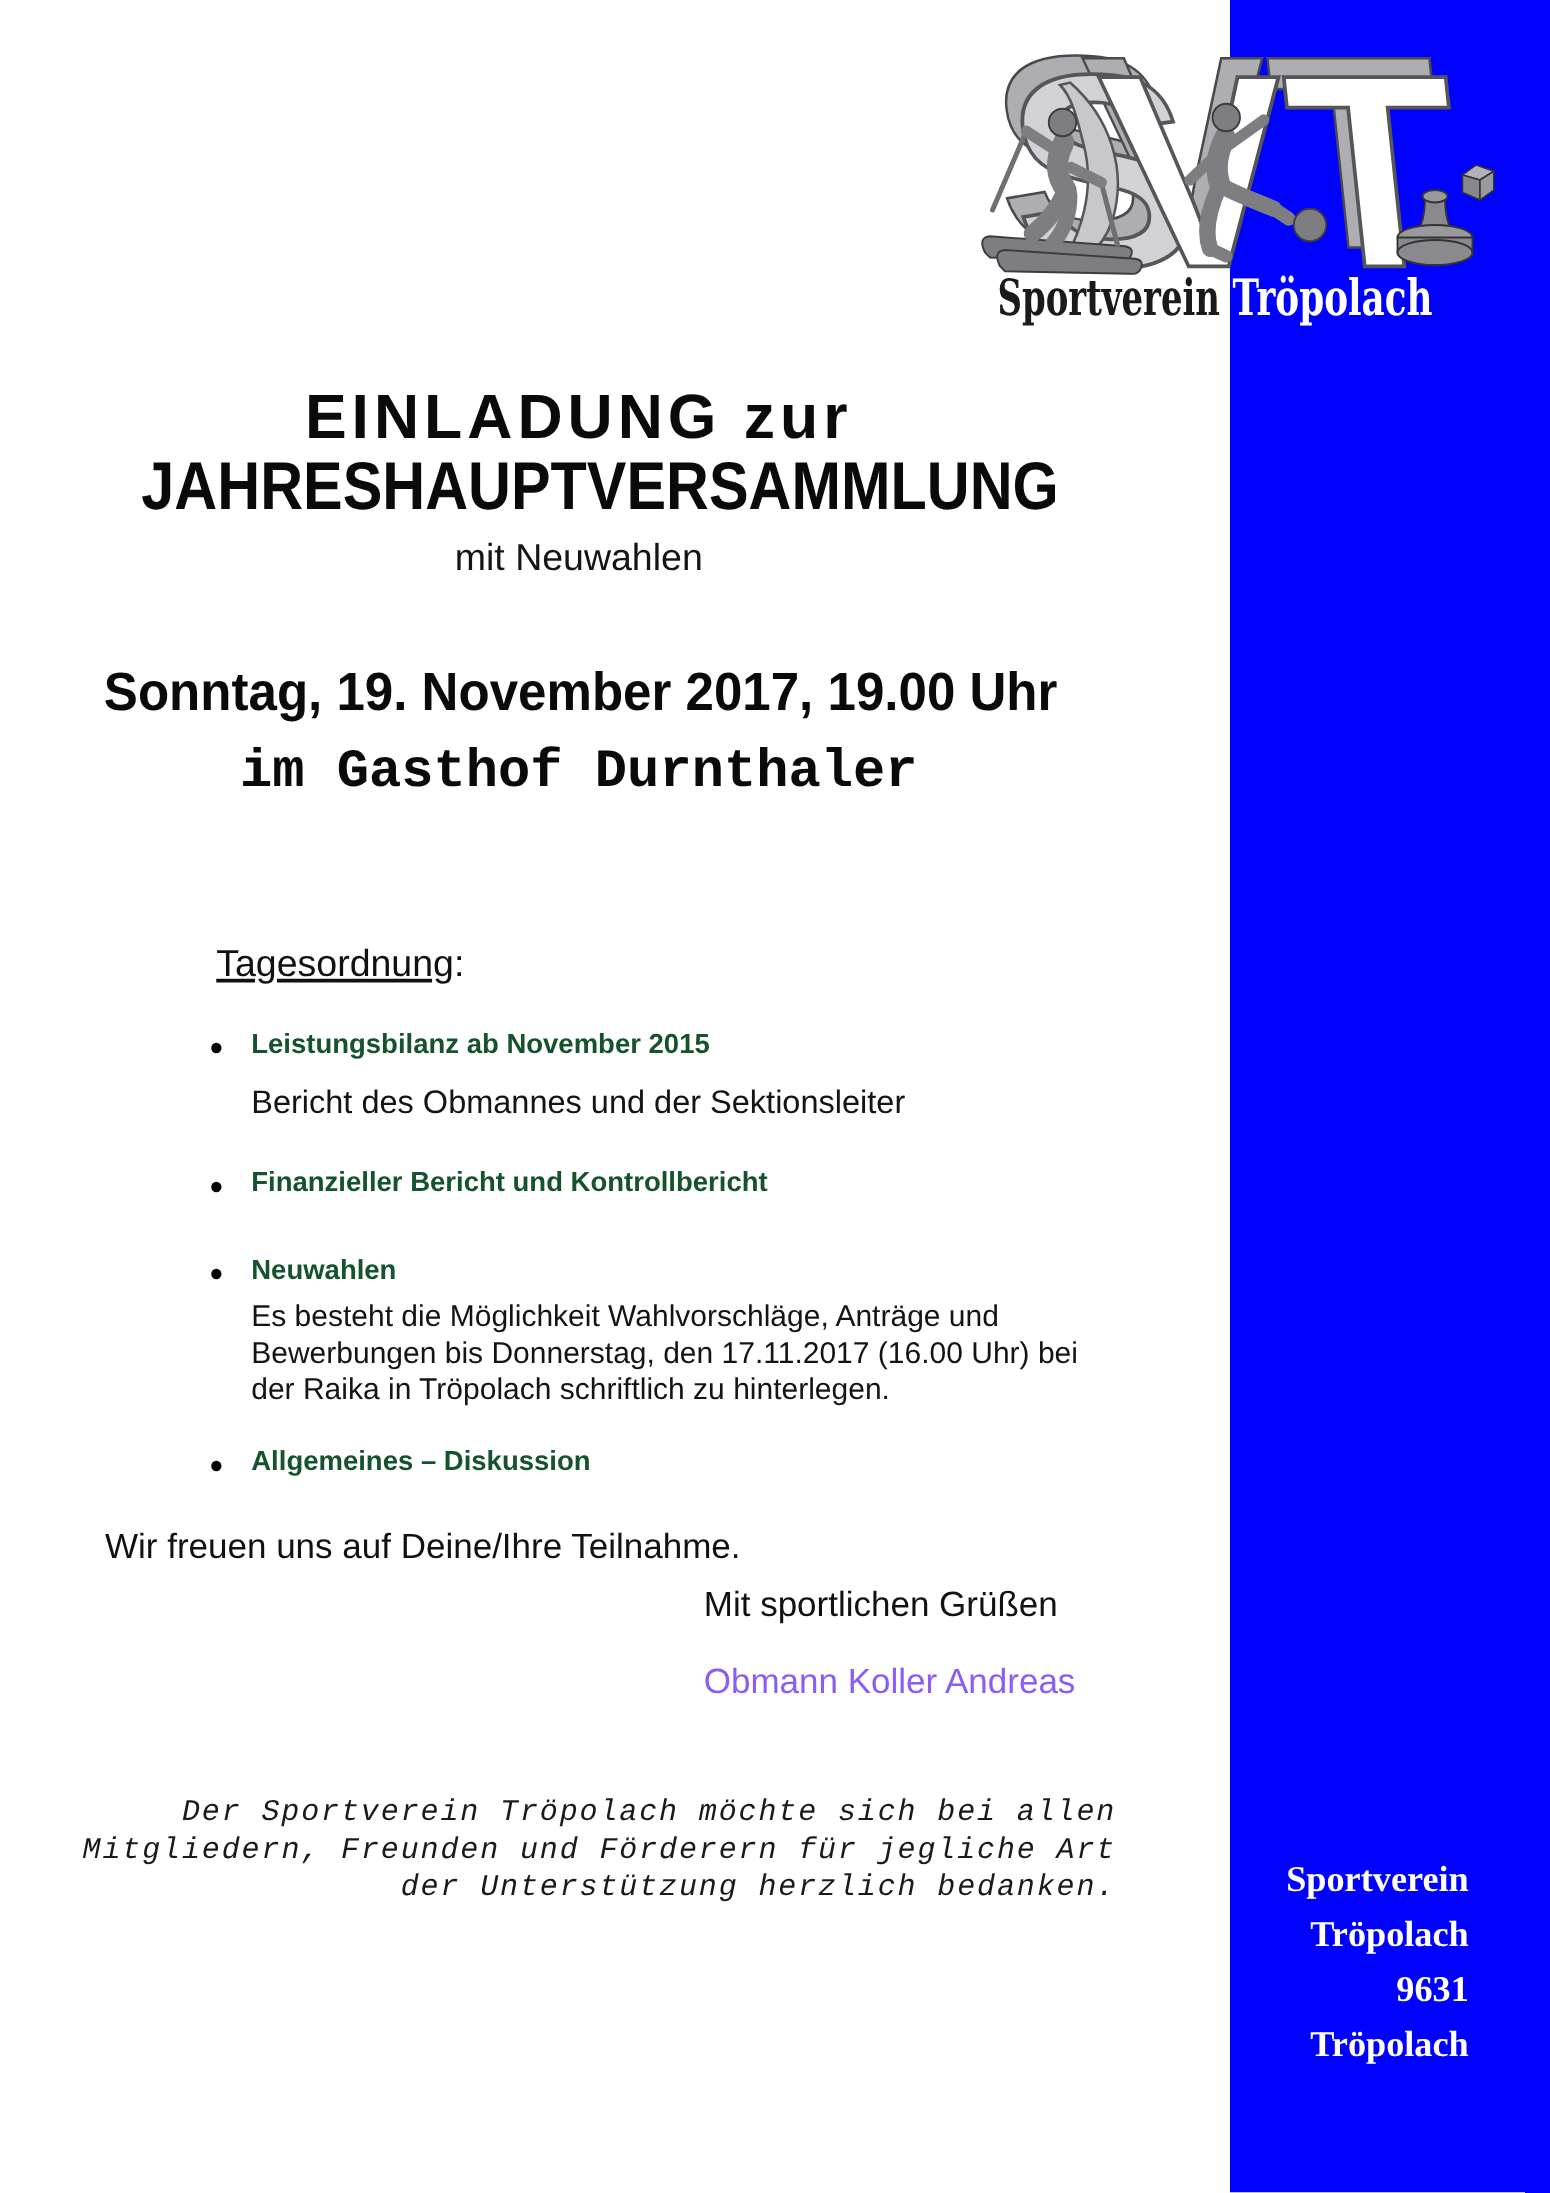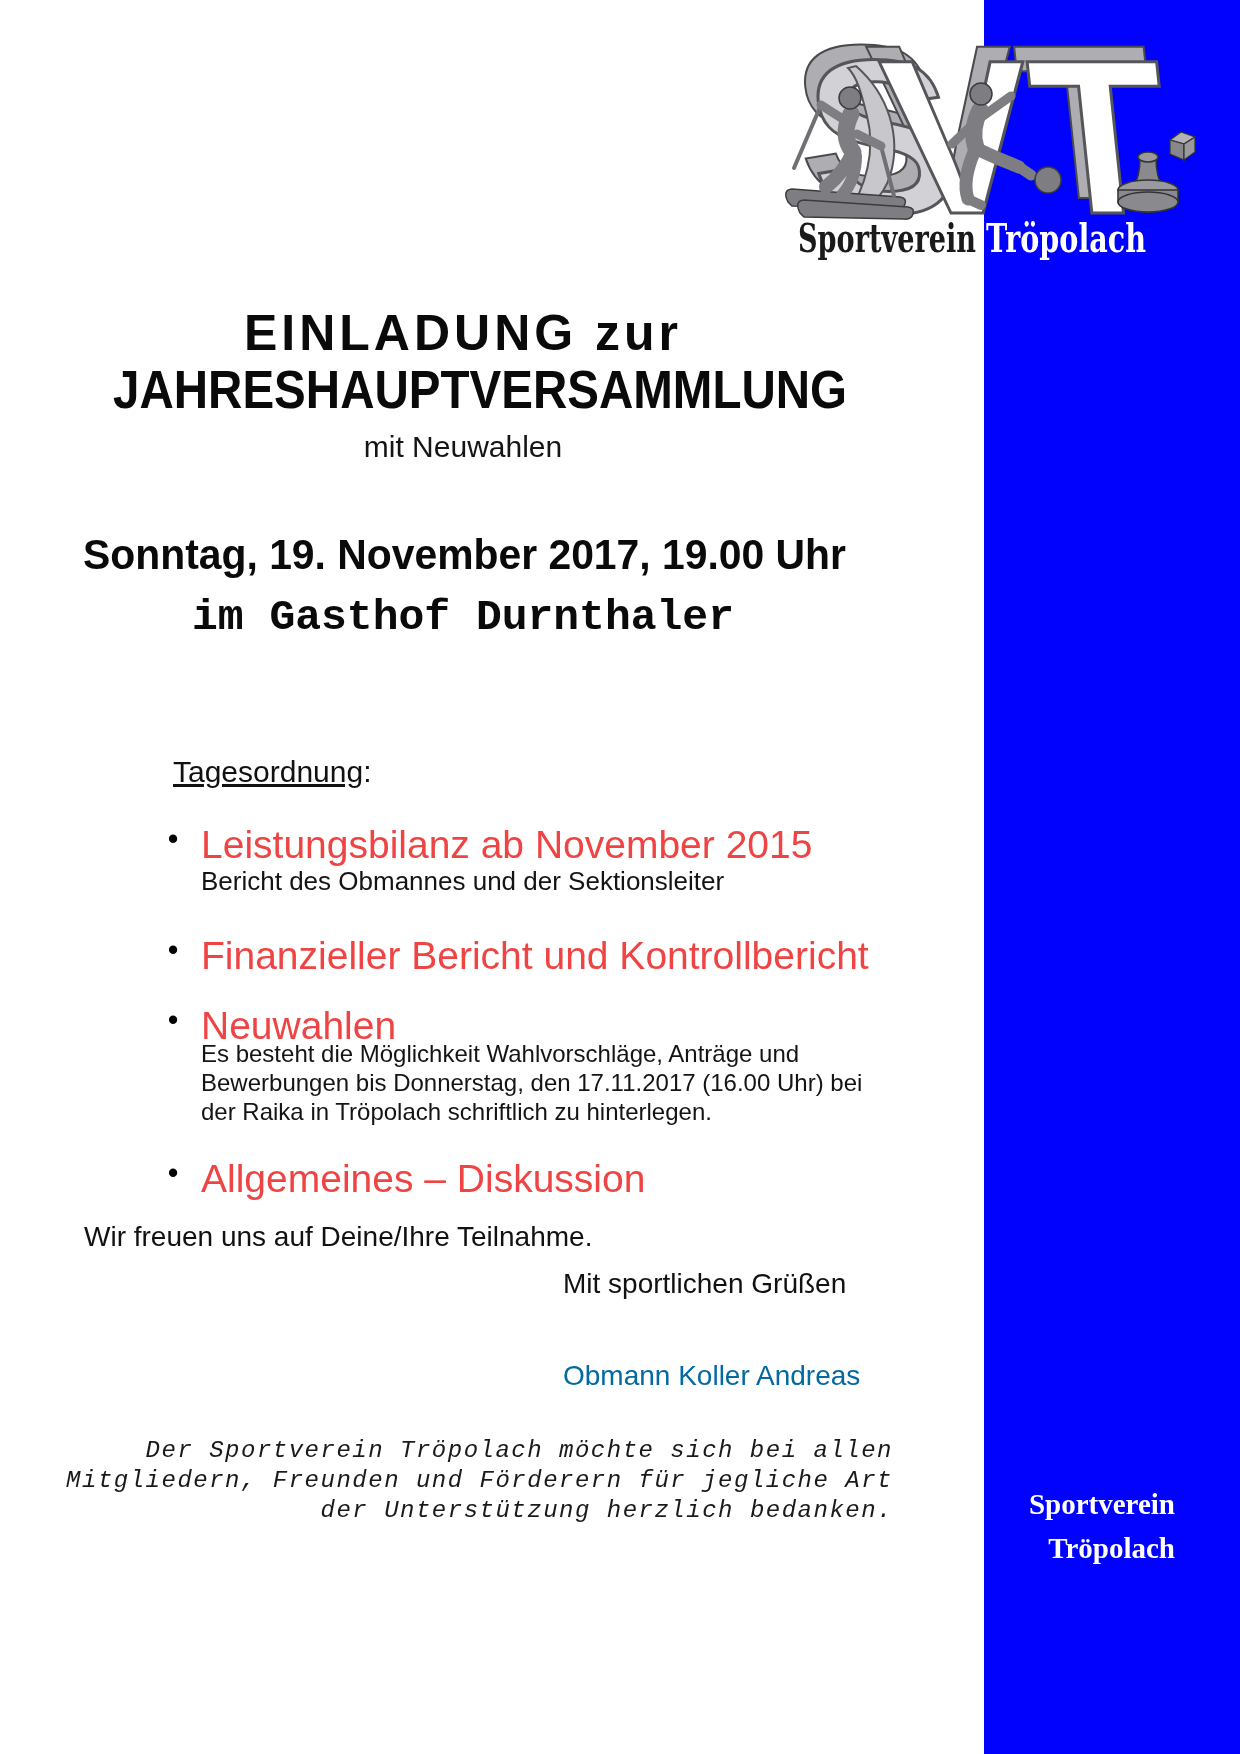--- a/index.html
+++ b/index.html
@@ -19,31 +19,31 @@
 
   .date1{left:63px;top:530px;width:800px;font-size:43px;font-weight:bold;color:#0a0a0a;}
   .date1 .squeeze{display:inline-block;transform:scaleX(0.95);transform-origin:center;white-space:nowrap;}
   .date2{left:63px;top:593px;width:800px;font-size:43px;font-weight:bold;color:#0a0a0a;font-family:Liberation Mono, monospace;}
 
   .agenda-heading{left:173px;top:755px;font-size:30px;color:#111;}
   .agenda-heading .u{text-decoration:underline;}
 
   .bullet-row{display:flex;align-items:flex-start;}
   .bullet-dot{width:33px;font-size:29px;font-weight:bold;line-height:1.2;}
-  .bullet-title{font-size:39px;font-weight:normal;line-height:1.2;color:#ef4444;white-space:nowrap;}
+  .bullet-title{font-size:22px;font-weight:bold;line-height:1.2;color:#14532d;white-space:nowrap;}
   .b1{left:168px;top:822px;}
   .b2{left:168px;top:933px;}
   .b3{left:168px;top:1003px;}
   .b4{left:168px;top:1156px;}
   .sub1{left:201px;top:866px;font-size:26px;color:#141414;white-space:nowrap;text-align:center;}
   .detail3{left:201px;top:1039px;width:700px;font-size:24px;line-height:29px;color:#141414;}
 
   .wir{left:84px;top:1221px;font-size:28px;color:#111;}
   .gruessen{left:563px;top:1268px;font-size:28px;color:#111;}
-  .obmann{left:563px;top:1360px;font-size:28px;color:#0369a1;}
+  .obmann{left:563px;top:1329px;font-size:28px;color:#8b5cf6;}
 
   .footer-note{
     left:33px;top:1436px;width:860px;text-align:right;
     font-family:Liberation Mono, monospace;font-style:italic;
     font-size:24px;letter-spacing:1.5px;line-height:30px;color:#1a1a1a;
   }
 
   .sidebar-address{
     left:990px;top:1482px;width:185px;text-align:right;
     font-family:"Liberation Serif",serif;font-weight:bold;
@@ -160,13 +160,14 @@
 
 <div class="abs wir">Wir freuen uns auf Deine/Ihre Teilnahme.</div>
 <div class="abs gruessen">Mit sportlichen Grüßen</div>
 <div class="abs obmann">Obmann Koller Andreas</div>
 
 <div class="abs footer-note">Der Sportverein Tröpolach möchte sich bei allen Mitgliedern, Freunden und Förderern für jegliche Art der Unterstützung herzlich bedanken.</div>
 
 <div class="abs sidebar-address">
   <div>Sportverein</div>
   <div>Tröpolach</div>
+  <div>9631 Tröpolach</div>
 </div>
 
 </body></html>

